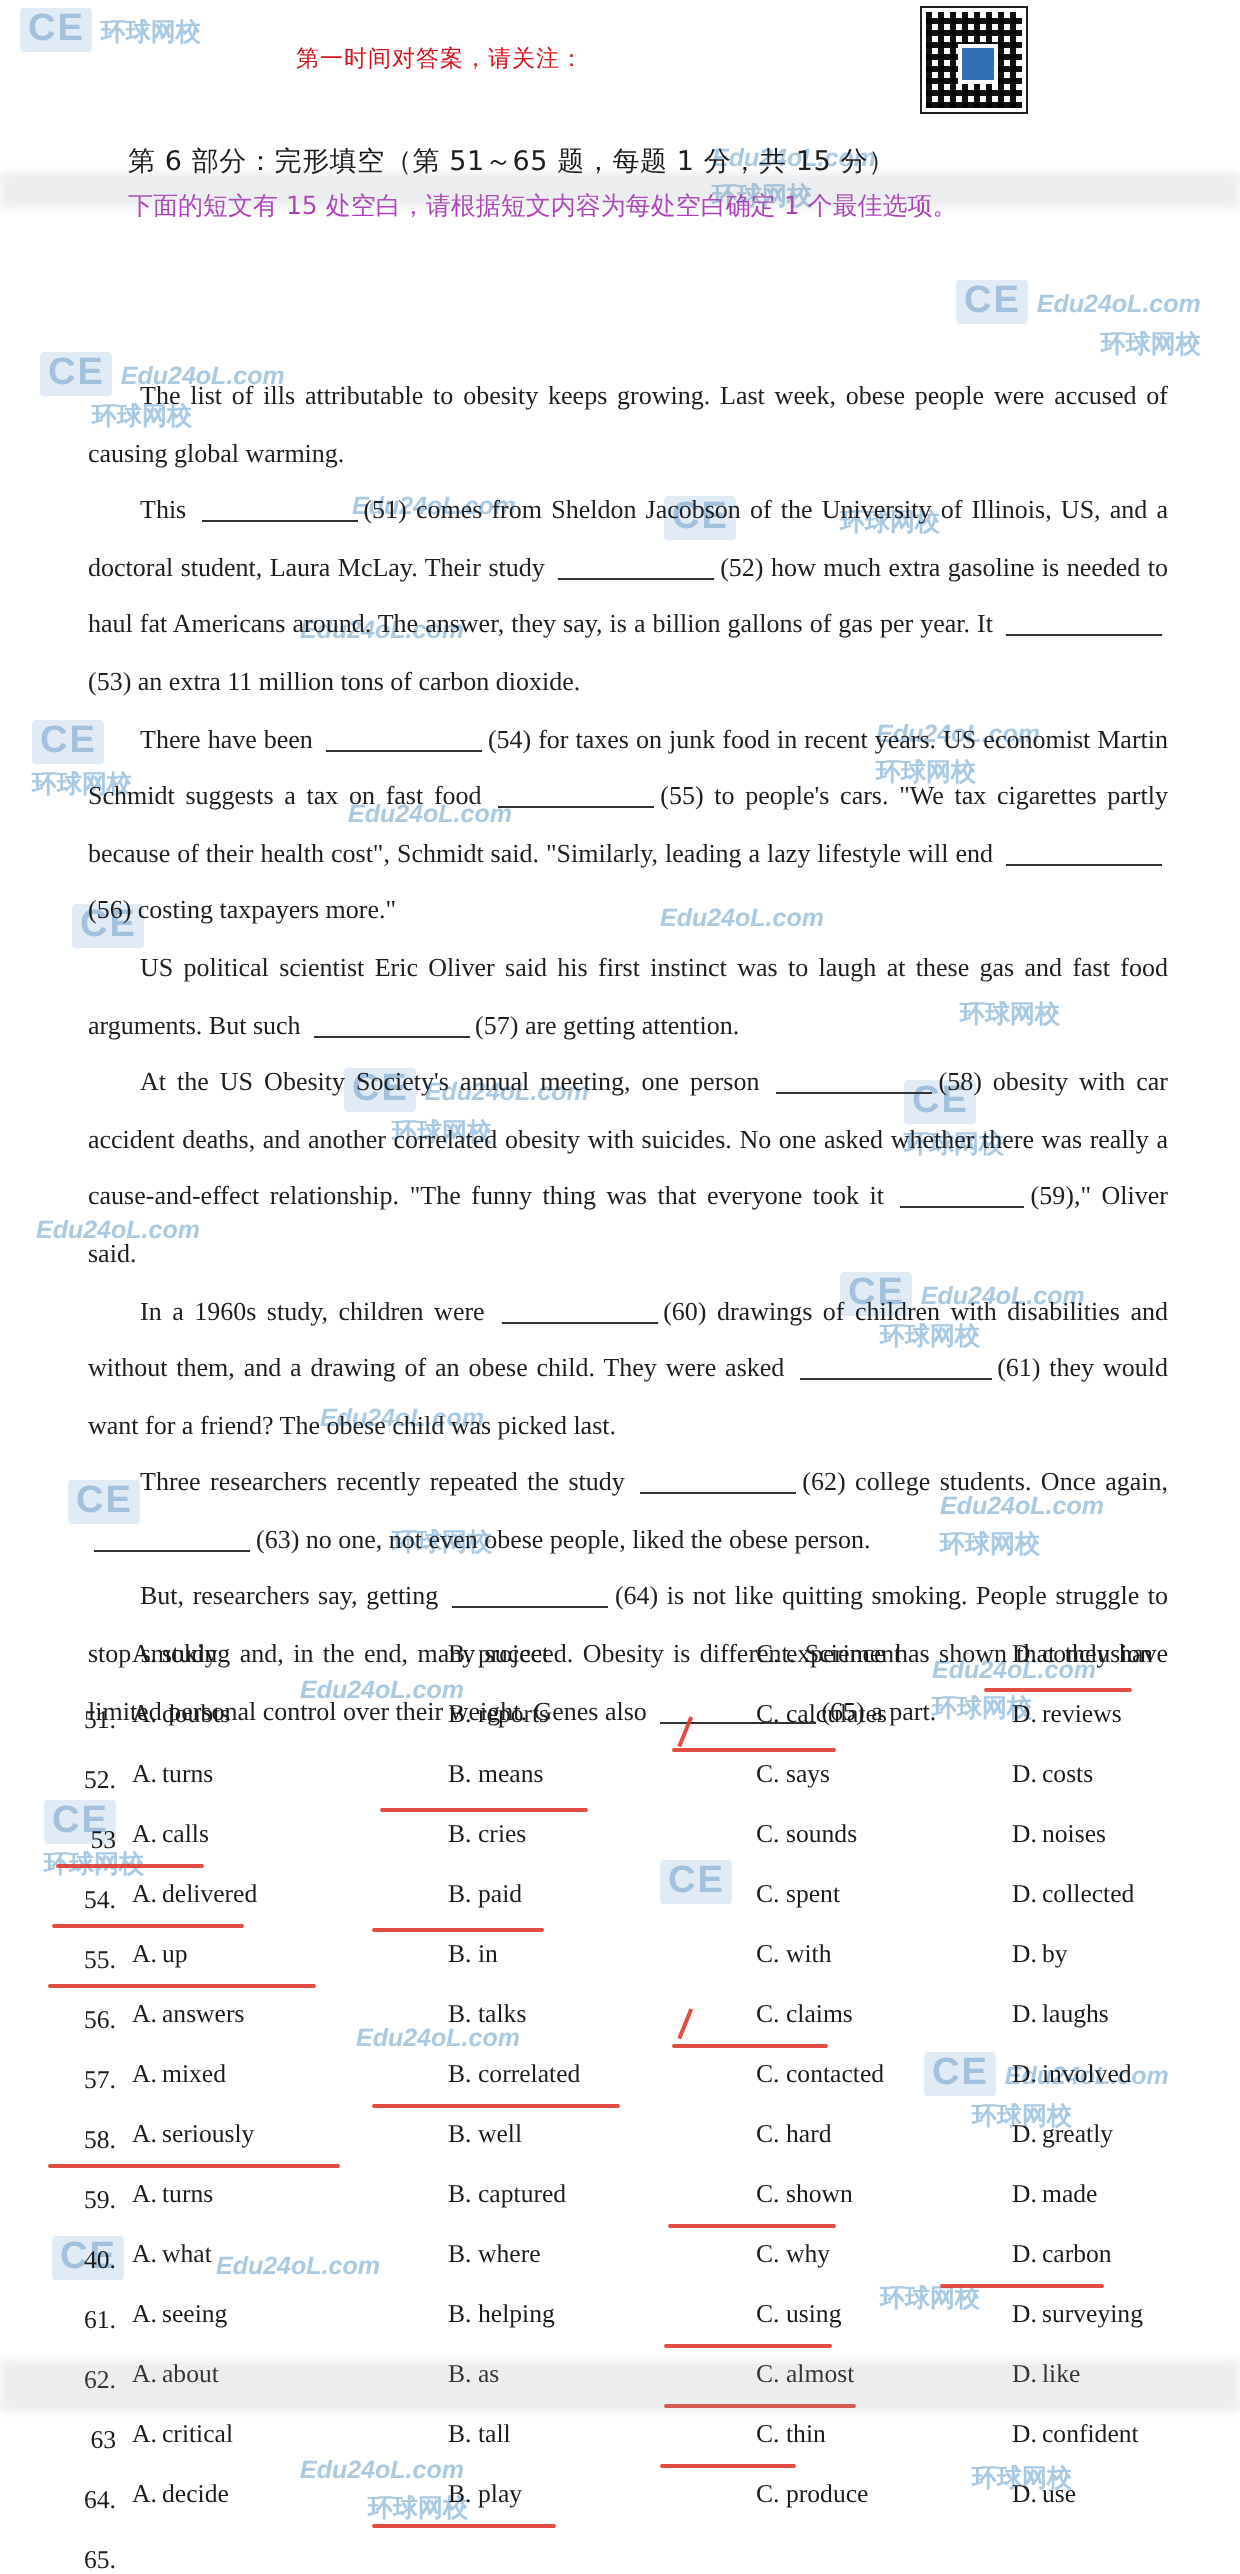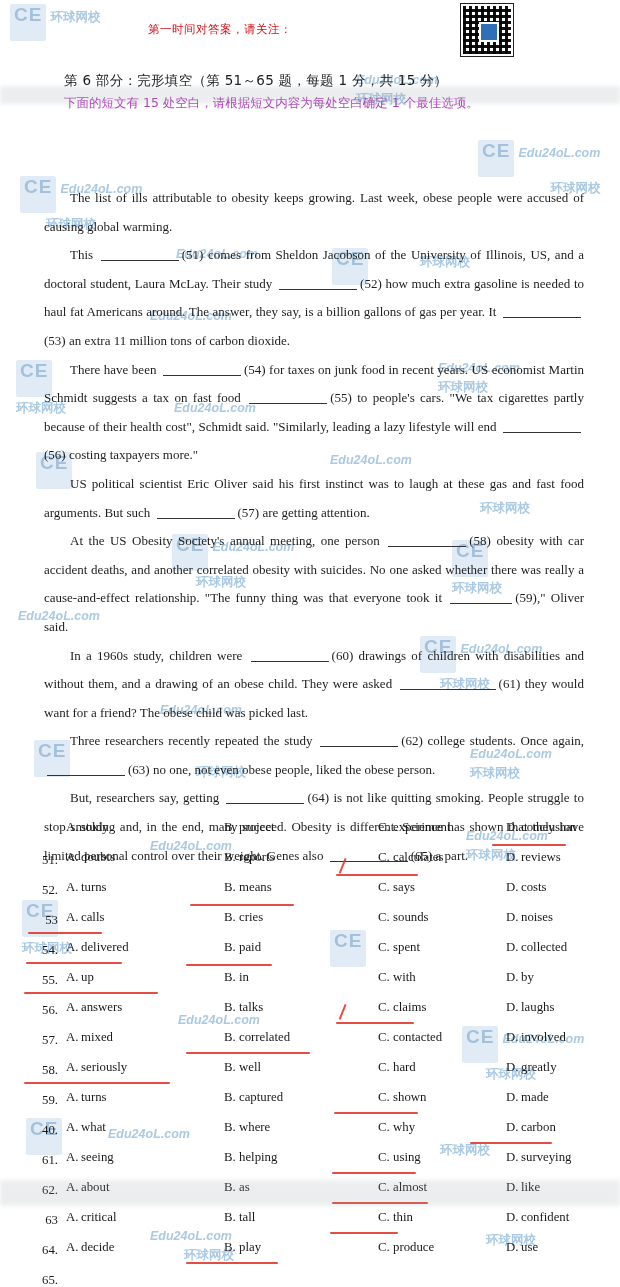--- a/index.html
+++ b/index.html
@@ -20,21 +20,21 @@
     font-family:"Liberation Sans",sans-serif;
     font-weight:bold;
     opacity:.75;
   }
   .wm-logo .ce{
     display:inline-block;
     font-size:19px;
     letter-spacing:1px;
     background:#cfe0ef;
     color:#6f9fc8;
-    padding:1px 4px 16px 4px;
+    padding:1px 4px 1px 4px;
     border-radius:2px;
     line-height:1.05;
   }
   .wm-url{
     font-family:"Liberation Sans",sans-serif;
     font-size:12.5px;
     color:#9cc0de;
     font-style:italic;
     font-weight:bold;
   }

